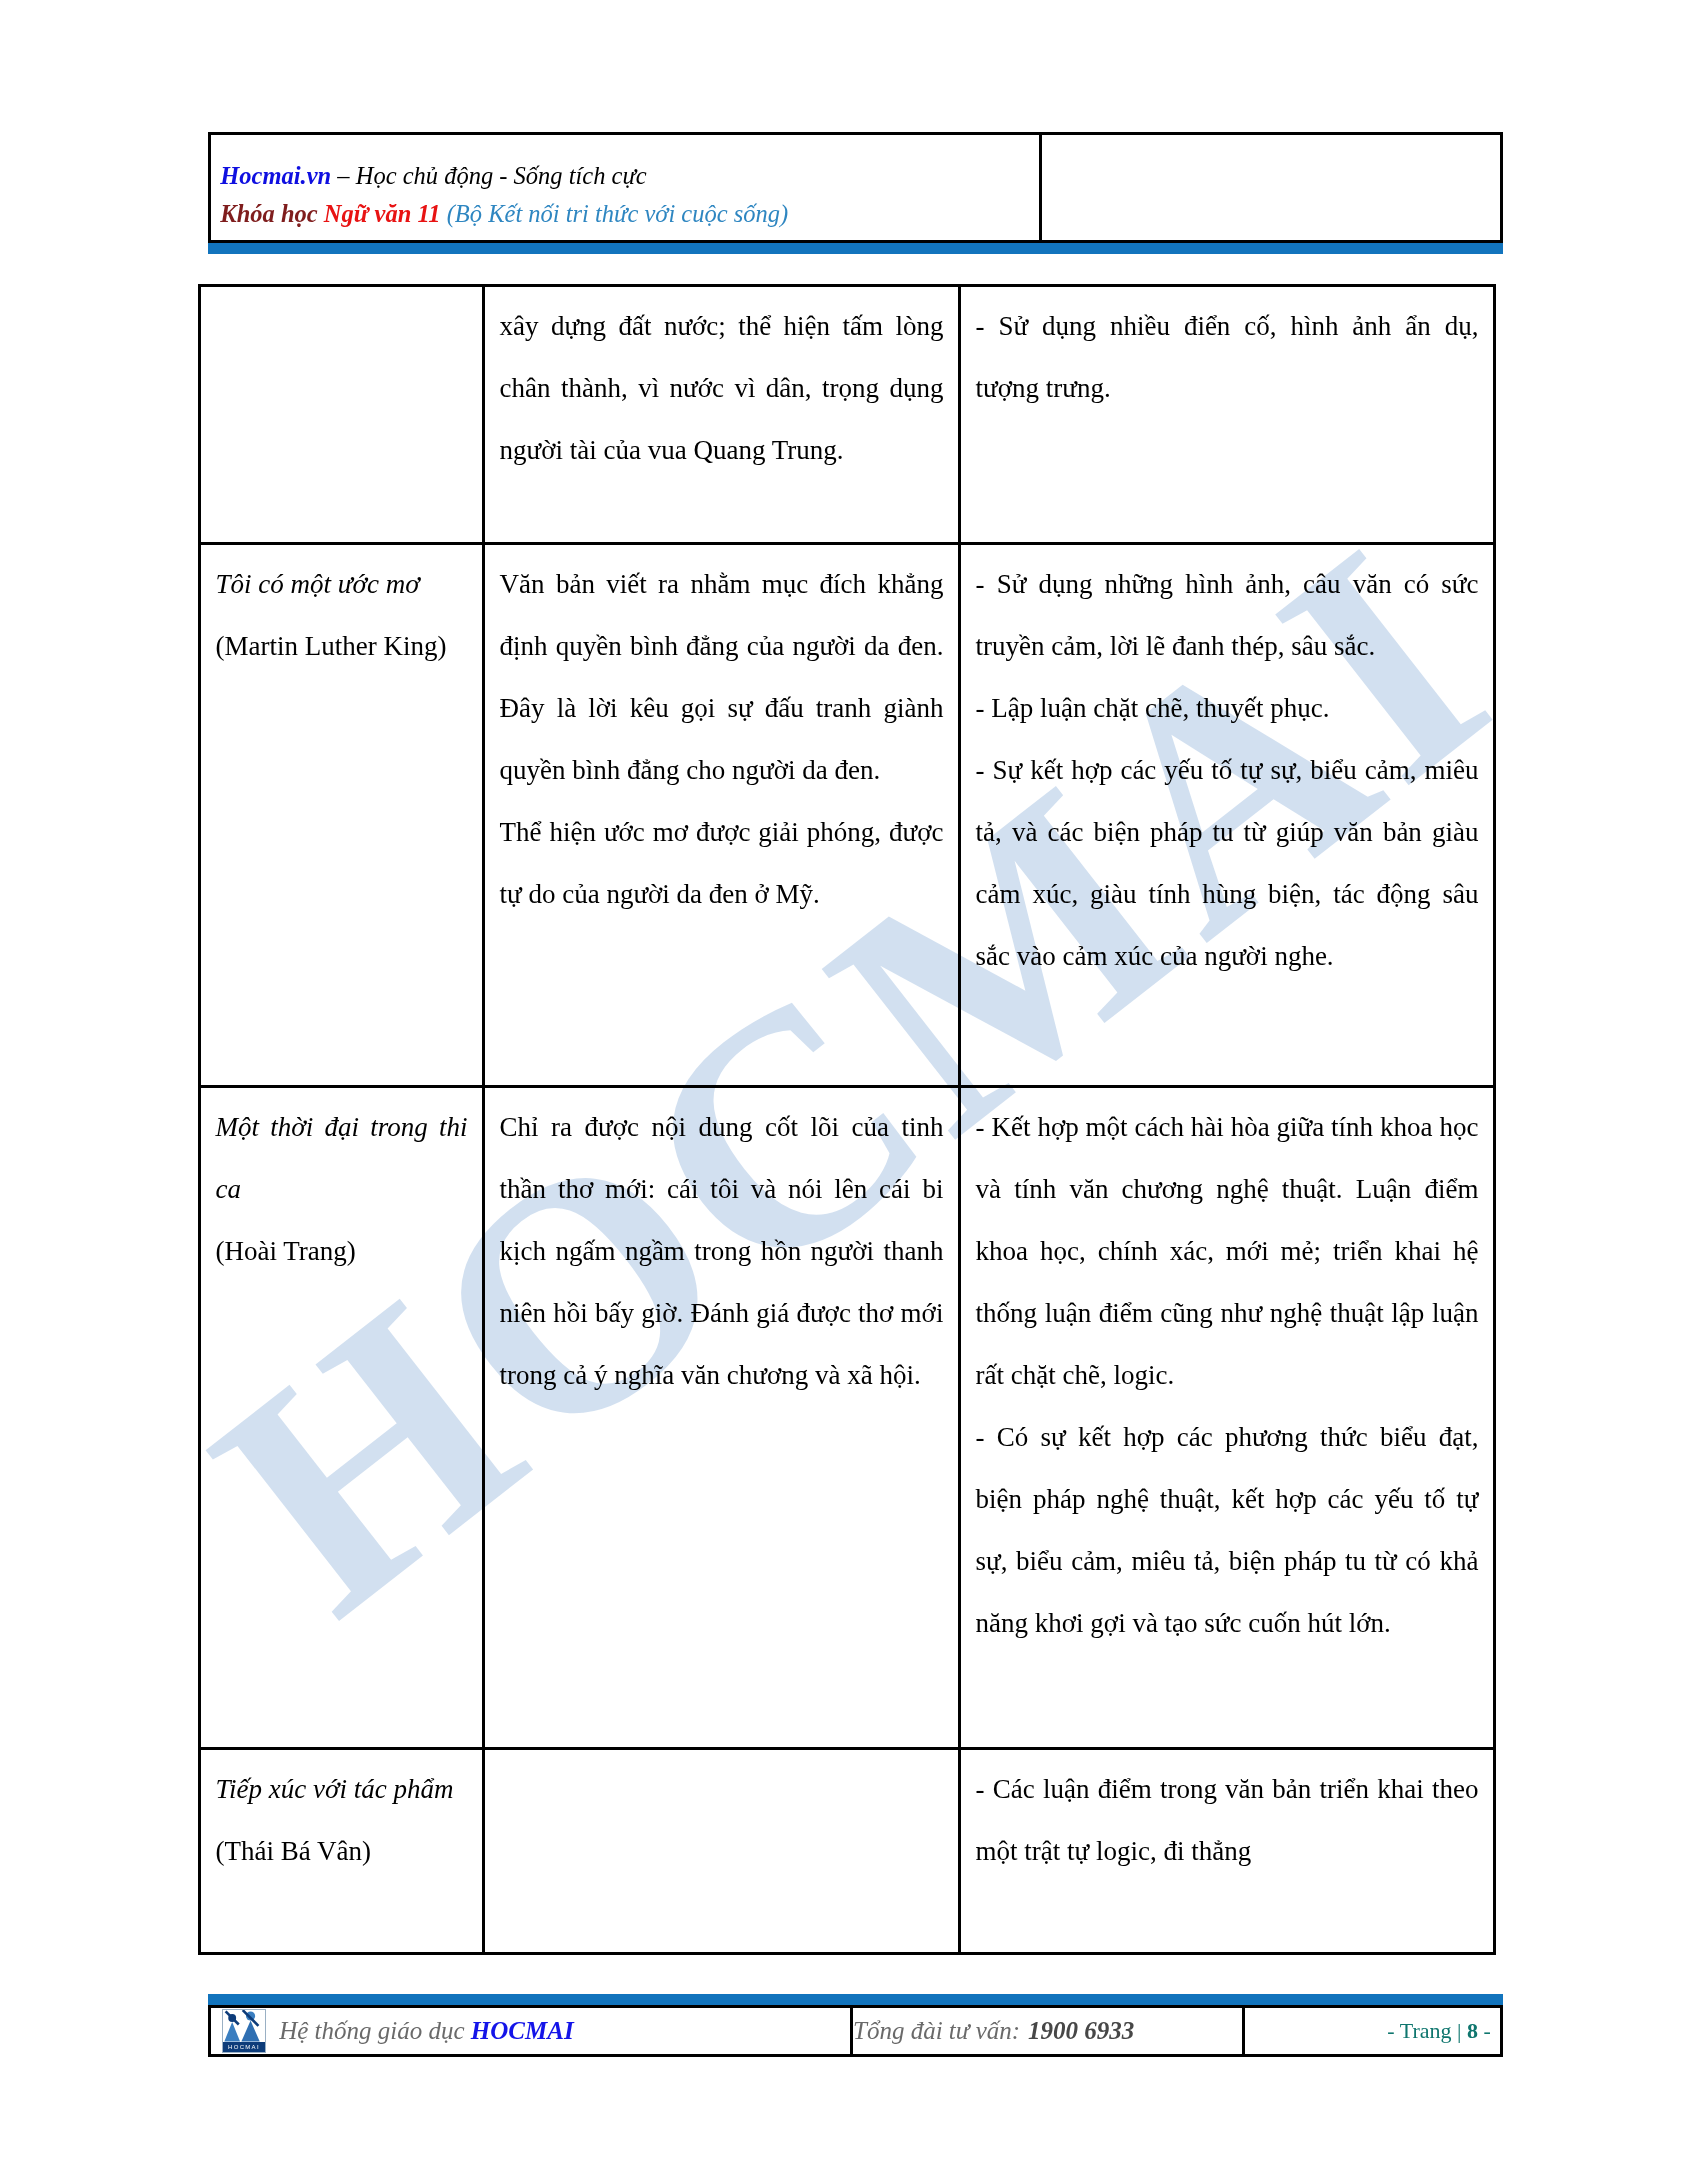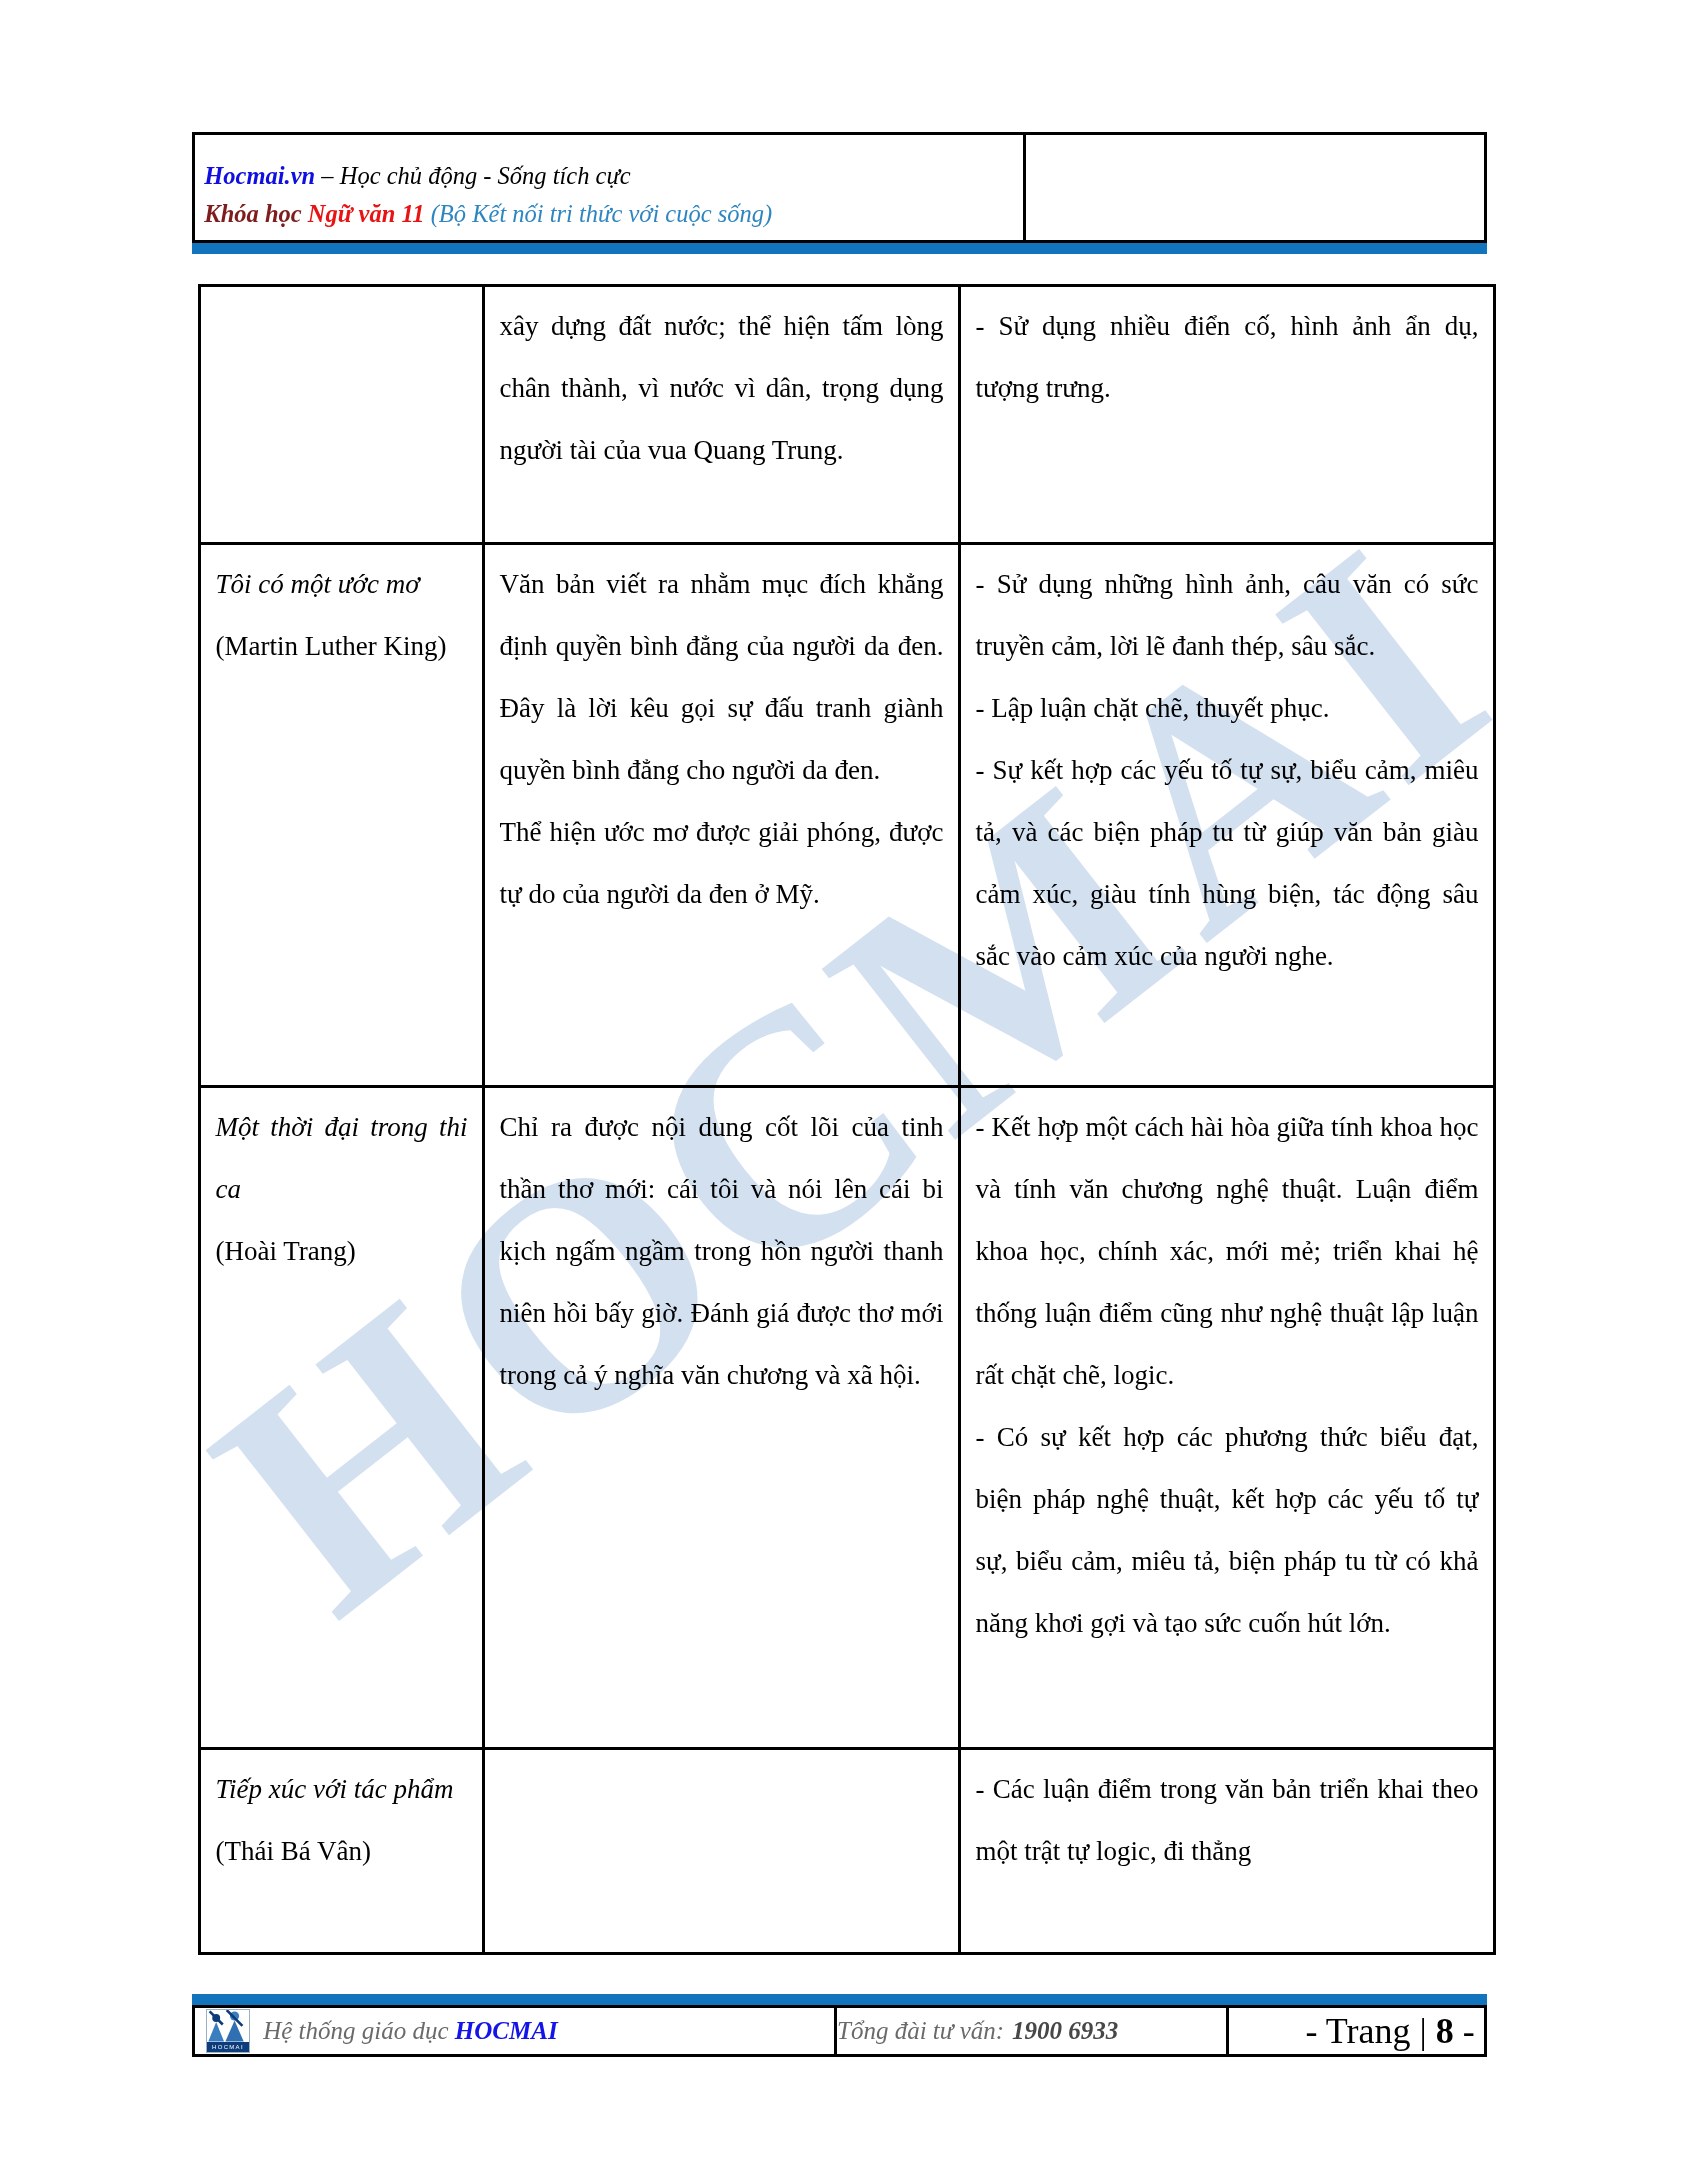--- a/index.html
+++ b/index.html
@@ -22,21 +22,21 @@
     transform: translate(-50%, -50%) rotate(-38deg);
     font-size: 331px;
     font-weight: bold;
     letter-spacing: 9.3px;
     color: rgba(49, 113, 185, 0.22);
     white-space: nowrap;
     z-index: 0;
     user-select: none;
   }
 
-  .content-x { position: absolute; left: 192px; width: 1295px; z-index: 1; }
+  .content-x { position: absolute; left: 208px; width: 1295px; z-index: 1; }
 
   
   .header-box {
     top: 132px;
     height: 111px;
     border: 3.3px solid #000;
     display: flex;
     font-style: italic;
     font-size: 24.5px;
   }
@@ -106,21 +106,21 @@
     font-style: italic;
   }
   .footer-cell { display: flex; align-items: center; }
   .footer-cell-1 { width: 642px; border-right: 3.3px solid #000; padding-left: 11px; gap: 13.2px; }
   .footer-cell-2 { width: 392px; border-right: 3.3px solid #000; }
   .footer-cell-3 { flex: 1; justify-content: flex-end; padding-right: 9.3px; font-style: normal; }
   .org-prefix { color: #6a6a6a; }
   .org-name { color: #1414e8; font-weight: bold; }
   .hotline-label { color: #6a6a6a; }
   .hotline-number { color: #474747; font-weight: bold; margin-left: 8px; }
-  .page-label { color: #000000; font-size: 36px; }
+  .page-label { color: #0f766e; font-size: 22px; }
   .page-number { font-weight: bold; }
 
   .logo {
     width: 44px;
     height: 44px;
     border: 0.7px solid #9ab0c4;
     background: #fff;
     display: flex;
     flex-direction: column;
     flex: 0 0 auto;

